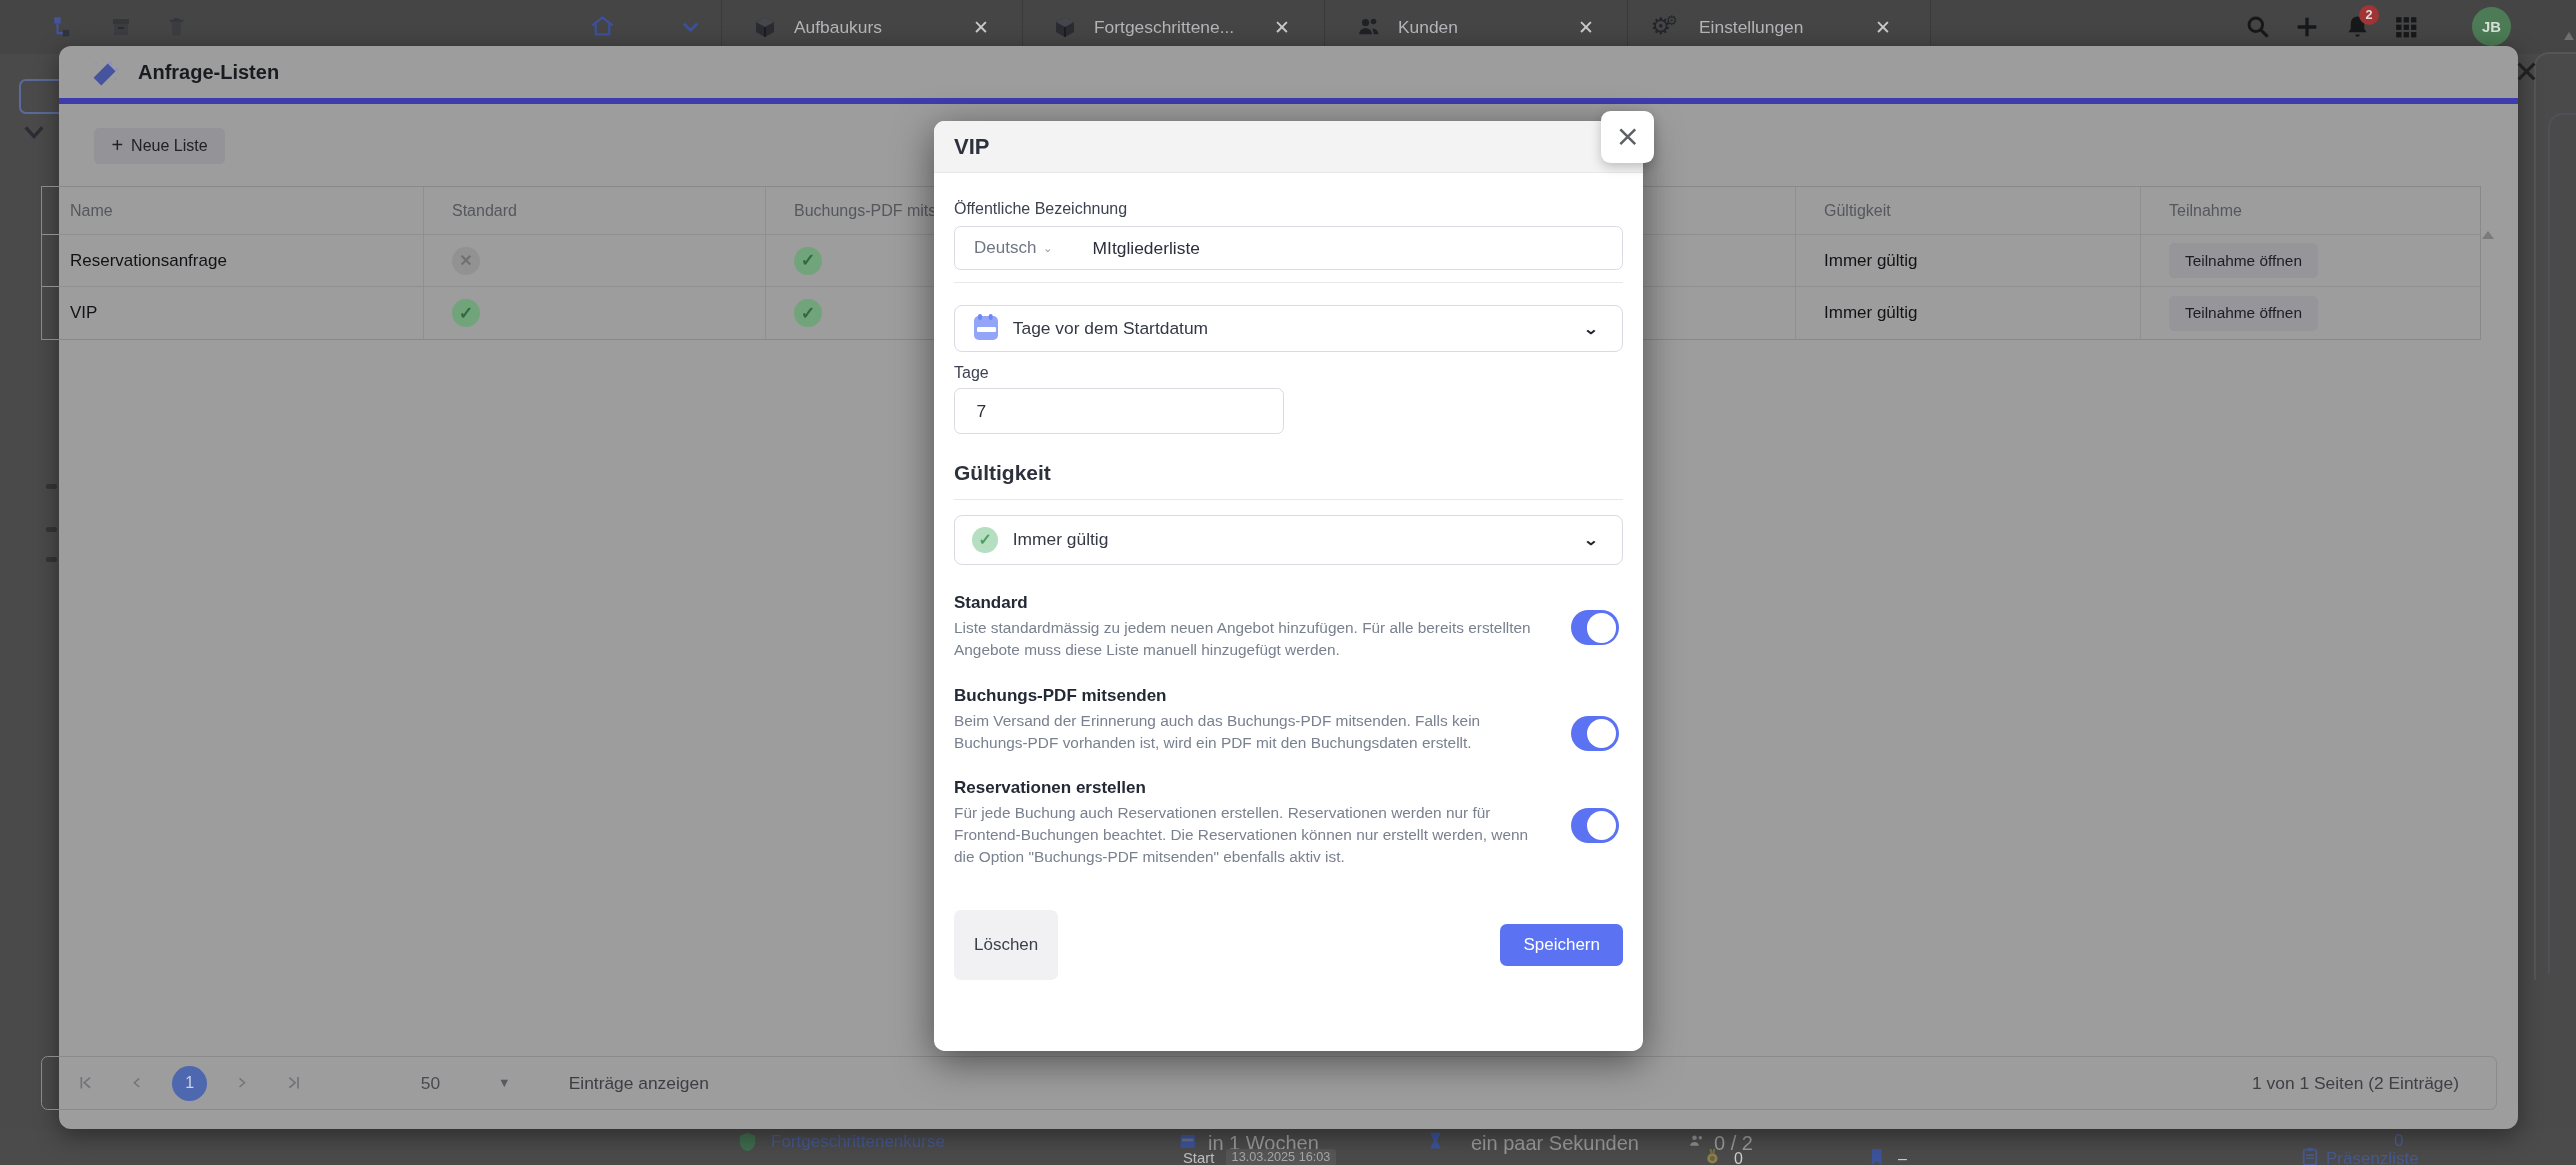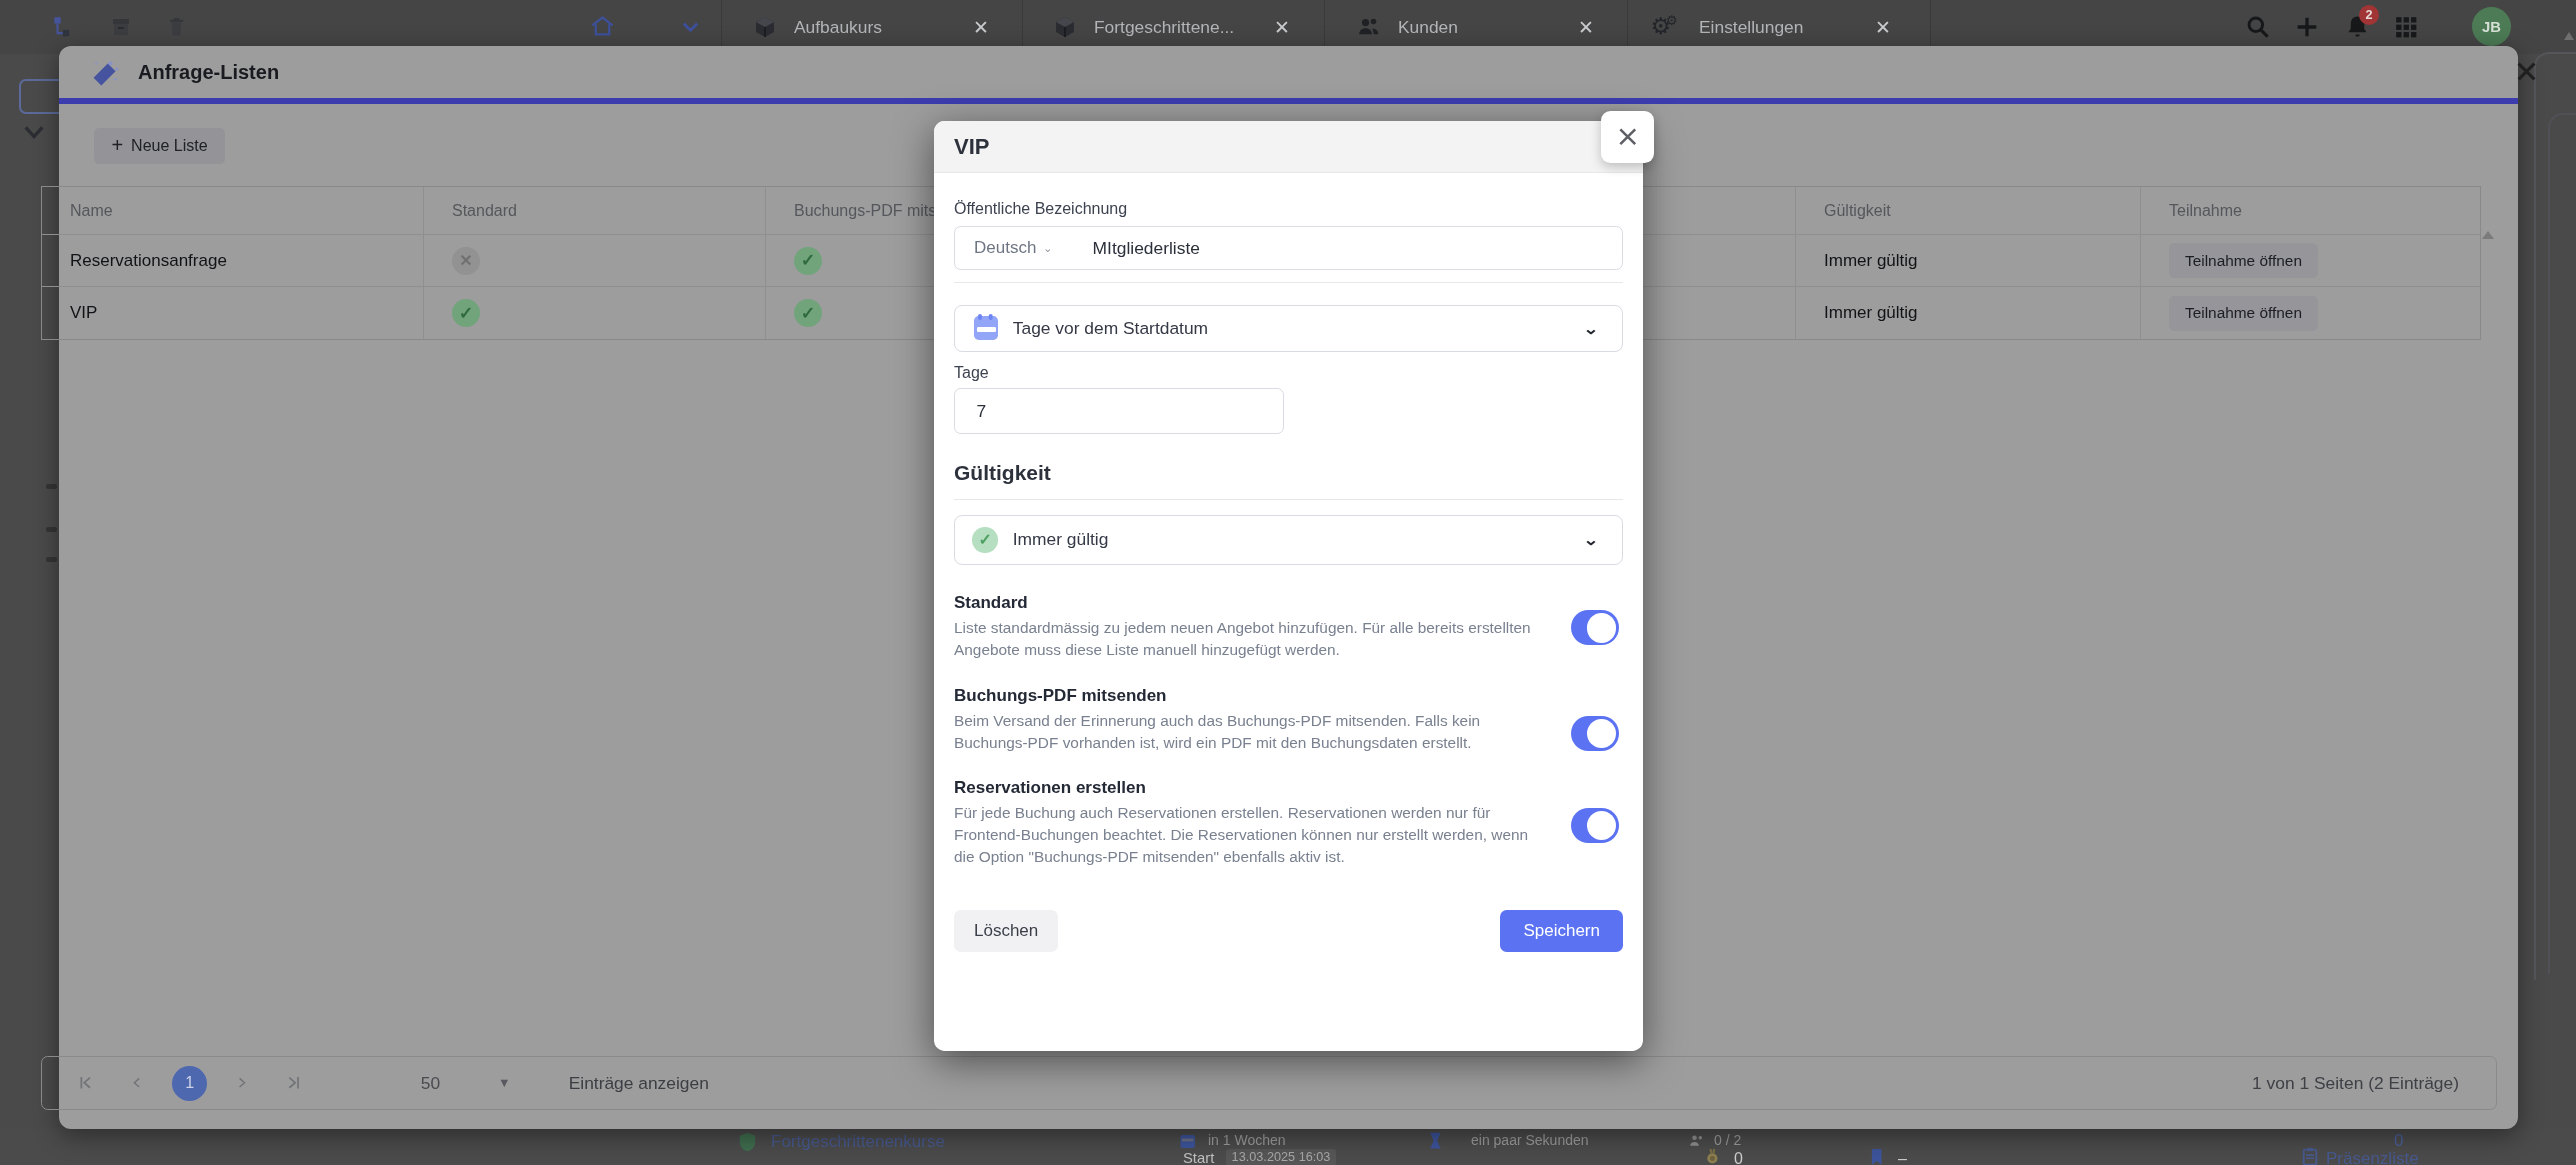--- a/index.html
+++ b/index.html
@@ -15,21 +15,21 @@
   .avatar{position:absolute;left:2472px;top:7.4px;width:39px;height:39px;border-radius:50%;background:#4c7b55;color:#d6e0d6;font-size:14.8px;display:flex;align-items:center;justify-content:center;font-weight:600;}
   .tri-up{width:0;height:0;border-left:5.4px solid transparent;border-right:5.4px solid transparent;border-bottom:8px solid #6f6f6f;}
   
   .lx-rect{position:absolute;left:19px;top:79px;width:42px;height:31px;border:2px solid #5b6a9a;border-radius:6.7px;}
   .lx-mark{position:absolute;width:10.7px;height:4.7px;border-radius:2px;background:#353535;}
   .rx-corner{position:absolute;border-left:2px solid #55565a;border-top:2px solid #55565a;border-top-left-radius:14.8px;}
   
   .bstrip{position:absolute;left:0;top:1129px;width:2576px;height:37px;background:#4b4b4b;}
   .bitem{position:absolute;white-space:nowrap;}
   .b-link{color:#47598e;font-size:17px;font-weight:500;}
-  .b-dim{color:#9b9b9b;font-size:14px;}
+  .b-dim{color:#9b9b9b;font-size:20px;}
   .b-light{color:#c0c0c0;font-size:14.8px;}
   .b-val{color:#cfcfcf;font-size:16px;}
   .datebox{position:absolute;left:1226px;top:19.5px;width:110px;height:17.4px;background:#565656;border-radius:2.7px;color:#a8a8a8;font-size:12.7px;display:flex;align-items:center;justify-content:center;}
   
   .lmodal{position:absolute;left:59px;top:46px;width:2459px;height:1083px;background:#9d9d9d;border-radius:12px;box-shadow:0 6.7px 24px rgba(0,0,0,.4);}
   .lmodal-header{position:absolute;left:0;top:0;width:100%;height:52px;}
   .lmodal-title{position:absolute;left:79px;top:14.8px;font-size:20px;font-weight:600;color:#191b20;}
   .blueline{position:absolute;left:0;top:52px;width:100%;height:6px;background:#3c3caf;}
   .xbtn{position:absolute;width:29.5px;height:29.5px;display:flex;align-items:center;justify-content:center;cursor:pointer;}
   .newlist-btn{position:absolute;left:35px;top:82px;height:36px;padding:0 17.4px;background:#939398;border-radius:5.4px;display:flex;align-items:center;gap:8px;font-size:16px;color:#202226;}
@@ -69,21 +69,21 @@
   .calicon:before{content:"";position:absolute;left:4px;top:-2.7px;width:4px;height:6.7px;border-radius:2px;background:#6e86f5;box-shadow:10.7px 0 0 #6e86f5;}
   .calicon:after{content:"";position:absolute;left:2.7px;top:10.7px;width:19px;height:5.4px;background:#ffffff;border-radius:1.3px;}
   .checkicon{width:25.5px;height:25.5px;margin-left:17.4px;border-radius:50%;background:#b5dfc0;color:#4f9e63;font-size:16px;font-weight:700;display:flex;align-items:center;justify-content:center;}
   .tage-input{margin-top:6.7px;width:330px;height:46px;border:1.3px solid #d8dbe1;border-radius:6.7px;box-sizing:border-box;display:flex;align-items:center;font-size:17.4px;color:#2a2f3a;padding-left:21.5px;}
   .toggle-block{position:relative;padding-right:74px;}
   .tb-label{font-size:17px;font-weight:600;color:#242936;}
   .tb-desc{font-size:15.4px;line-height:22px;color:#79808f;margin-top:4px;max-width:604px;}
   .toggle{position:absolute;right:4px;top:17.4px;width:48px;height:35px;border-radius:17.4px;background:#5b73f2;}
   .toggle .knob{position:absolute;right:2.7px;top:2.7px;width:29.5px;height:29.5px;border-radius:50%;background:#ffffff;}
   .btnrow{display:flex;justify-content:space-between;align-items:center;margin-top:42px;}
-  .btn-del{height:42px;padding:0 20px;background:#f1f1f3;border-radius:6.7px;font-size:17px;color:#3a3f4a;display:flex;align-items:center;}
+  .btn-del{height:42px;padding:14px 20px;background:#f1f1f3;border-radius:6.7px;font-size:17px;color:#3a3f4a;display:flex;align-items:center;}
   .btn-save{height:42px;padding:0 23px;background:#5b73f2;border-radius:6.7px;font-size:17px;color:#ffffff;display:flex;align-items:center;}
   svg{display:block;}
 </style>
 </head>
 <body>
 
 <div id="stage">
 
   <div class="topbar">
     <div class="tb-icon" style="left:47px;">

